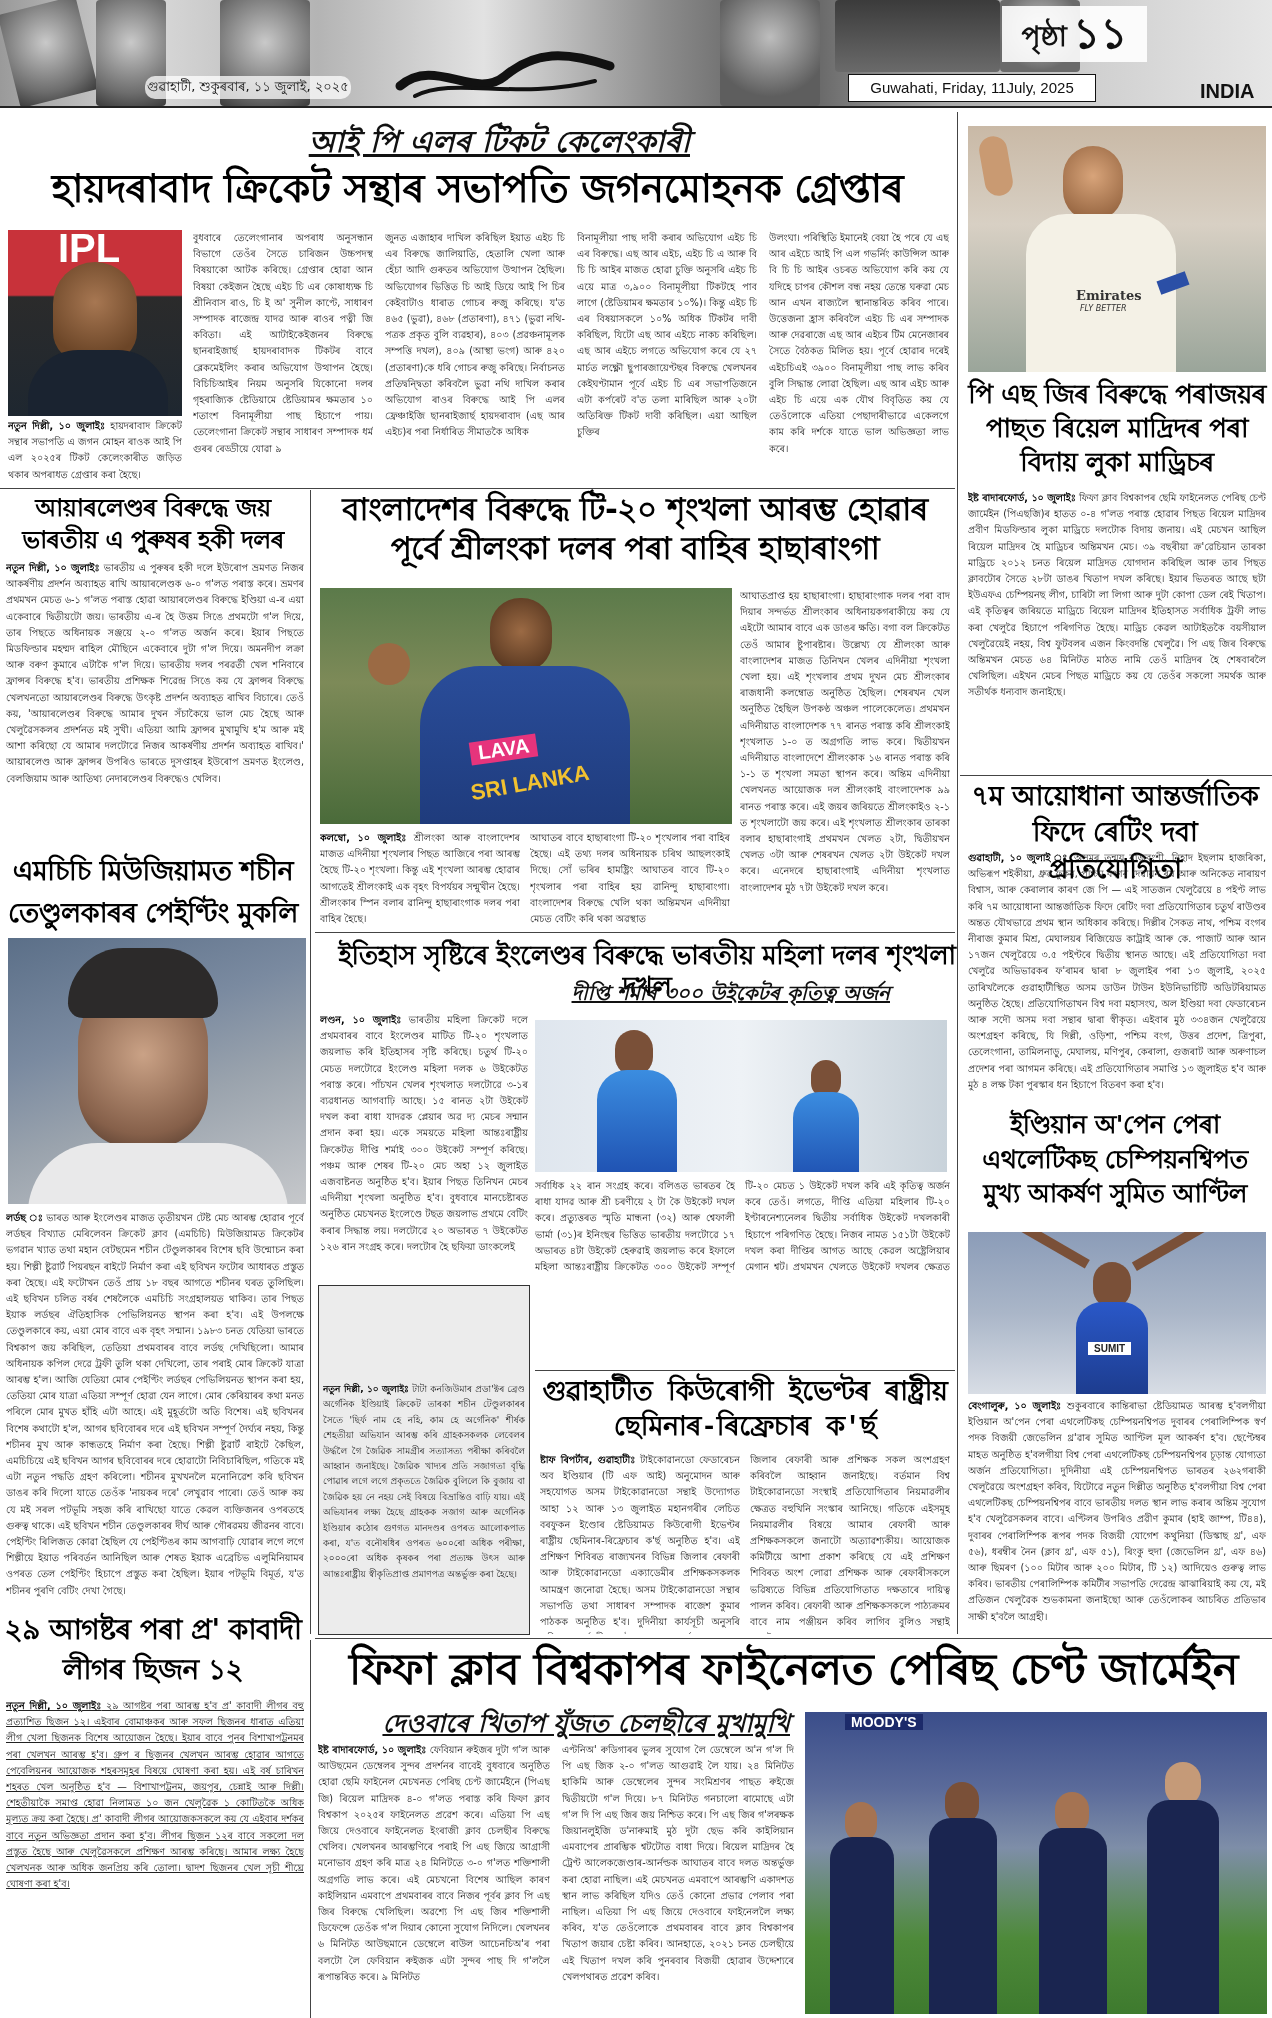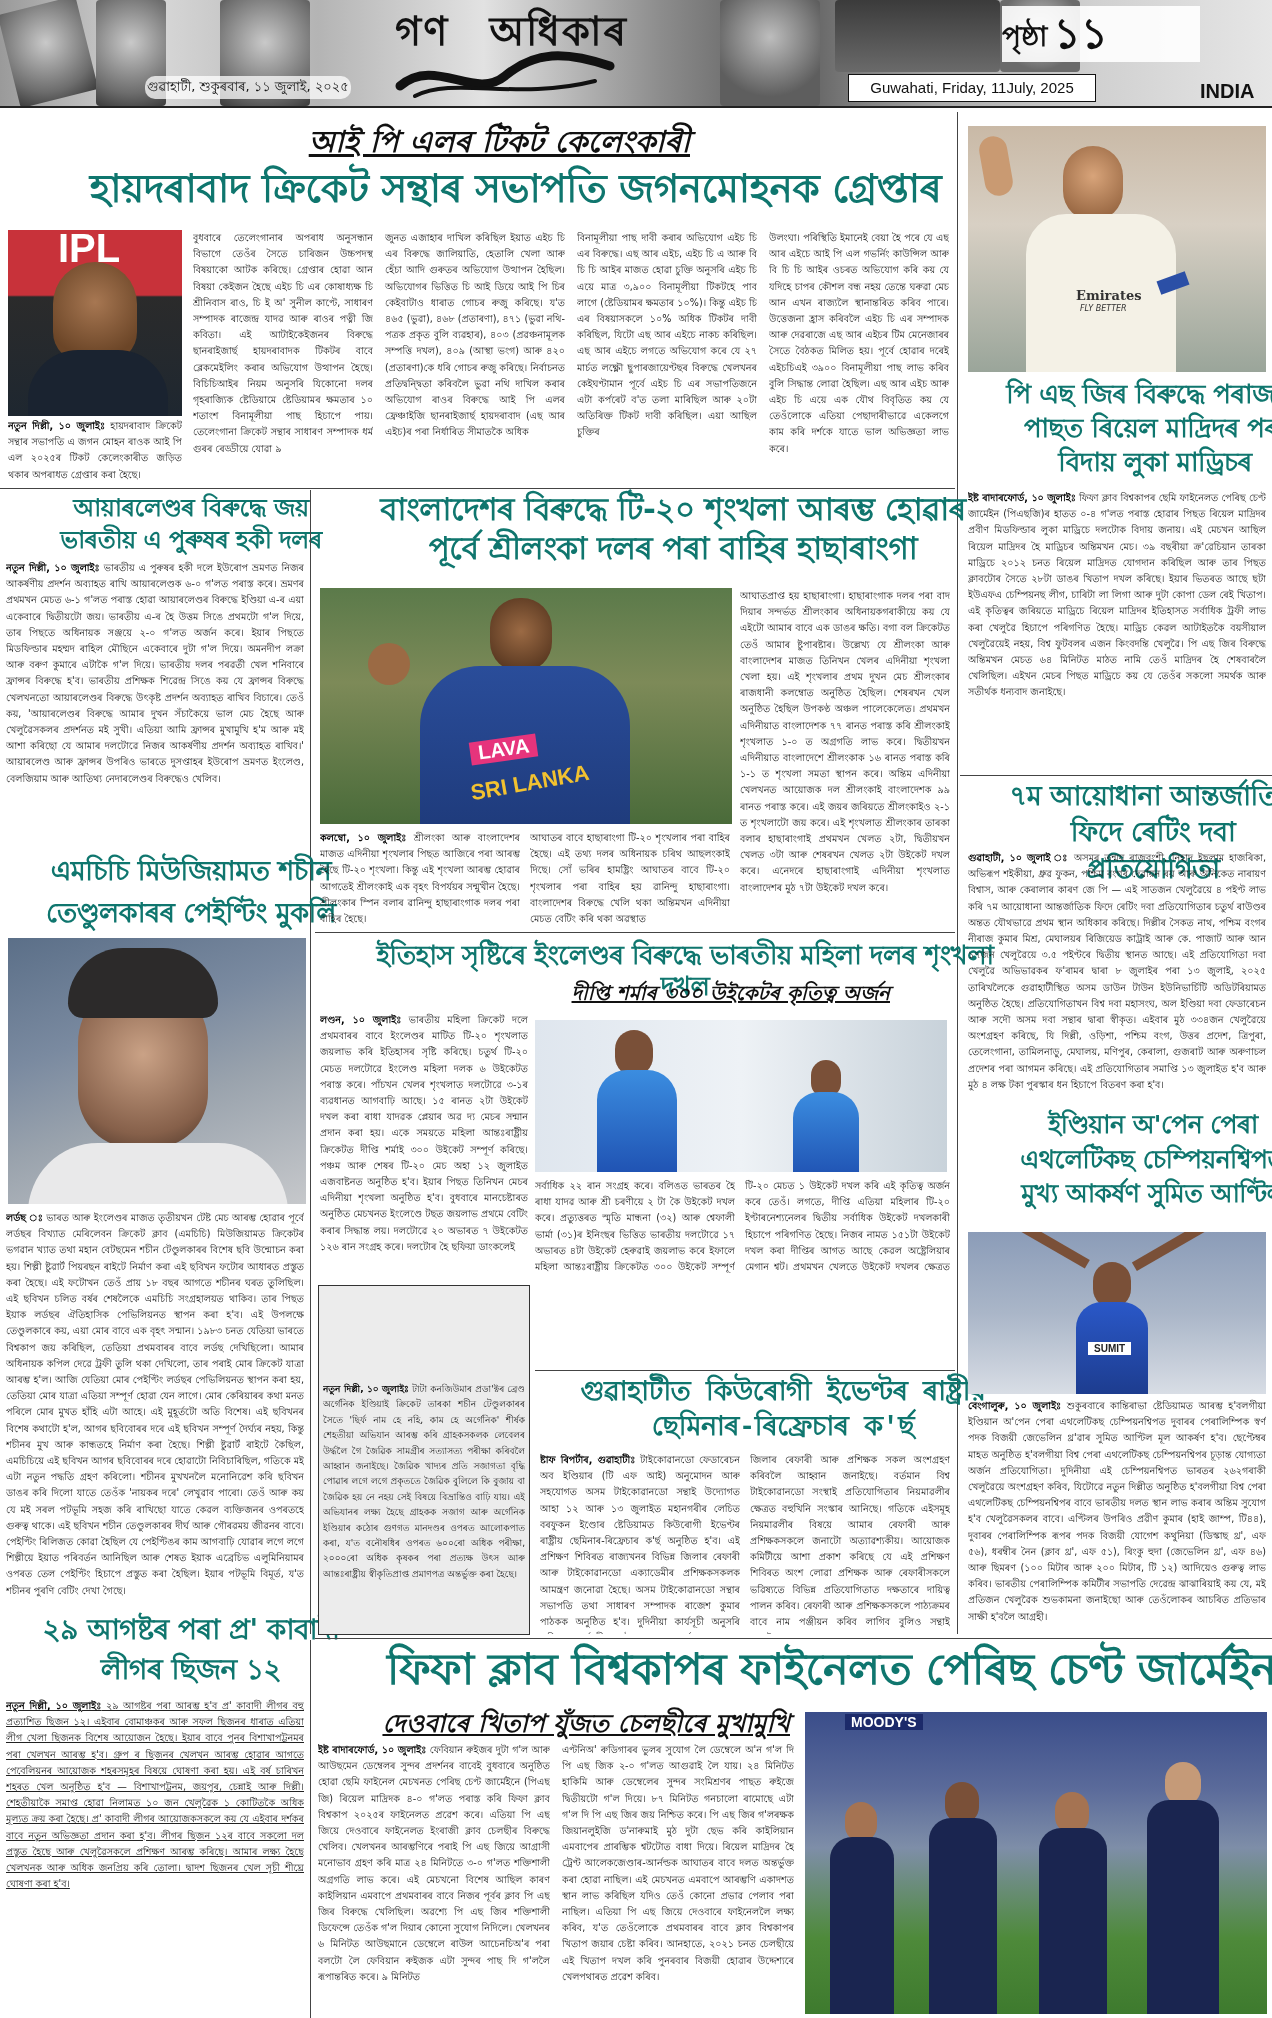--- a/index.html
+++ b/index.html
@@ -8,48 +8,45 @@
 
   .abs { position: absolute; }
   .masthead { left: 0; top: 0; width: 1272px; height: 108px;
     background: linear-gradient(90deg, #9a9a9a 0%, #d8d8d8 12%, #b4b4b4 25%, #e2e2e2 38%, #8c8c8c 52%, #5a5a5a 62%, #a8a8a8 74%, #d0d0d0 86%, #e6e6e6 100%);
     border-bottom: 2px solid #222; overflow: hidden; }
   .mh-photo { position: absolute; background: radial-gradient(circle at 50% 40%, #c9c9c9, #6d6d6d 70%, #3a3a3a); border-radius: 4px; }
   .mh-title { position: absolute; left: 395px; top: 0; font-family: "DejaVu Serif", serif; font-weight: bold; font-size: 40px; color: #111; letter-spacing: 2px; }
   .mh-title .gap { display: inline-block; width: 40px; }
   .mh-swoosh { position: absolute; left: 395px; top: 46px; width: 220px; height: 56px; }
   .mh-date-bn { position: absolute; left: 145px; top: 76px; font-size: 13px; color: #111; background: rgba(255,255,255,0.75); padding: 1px 2px; border-radius: 10px; }
-  .mh-page { position: absolute; left: 1002px; top: 6px; width: 198px; height: 56px; background: rgba(255,255,255,0.9); font-family: "DejaVu Serif", serif; font-weight: bold; font-size: 42px; line-height: 56px; text-align: left; color: #111; }
+  .mh-page { position: absolute; left: 1002px; top: 6px; width: 145px; height: 56px; background: rgba(255,255,255,0.9); font-family: "DejaVu Serif", serif; font-weight: bold; font-size: 42px; line-height: 56px; text-align: center; color: #111; }
   .mh-page .lbl { font-size: 28px; margin-right: 6px; vertical-align: middle; }
   .mh-date-en { position: absolute; left: 848px; top: 74px; width: 248px; height: 28px; border: 1.5px solid #111; background: #fff; font-family: "Liberation Sans", sans-serif; font-size: 15px; line-height: 26px; text-align: center; }
   .mh-india { position: absolute; left: 1200px; top: 80px; font-family: "Liberation Sans", sans-serif; font-weight: bold; font-size: 20px; color: #111; }
 
   .kicker { font-family: "DejaVu Serif", serif; font-style: italic; font-weight: bold; text-decoration: underline; text-align: right; color: #111; }
-  .hl { font-family: "DejaVu Sans", sans-serif; font-weight: bold; text-align: center; line-height: 1.18; color: #0f766e; letter-spacing: -0.5px; margin-left: 38px; }
+  .hl { font-family: "DejaVu Sans", sans-serif; font-weight: bold; text-align: center; line-height: 1.18; color: #000000; letter-spacing: -0.5px; }
   .body { font-family: "DejaVu Sans", sans-serif; font-size: 9.6px; line-height: 16.2px; text-align: justify; color: #222; overflow: hidden; }
   .body b { color: #000; }
   .rule-v { position: absolute; width: 1px; background: #444; }
   .rule-h { position: absolute; height: 1px; background: #444; }
   .photo { position: absolute; overflow: hidden; }
   .box { position: absolute; border: 1.5px solid #333; background: #ececec; }
 </style>
 </head>
 <body>
 
 <div class="abs masthead">
   <div class="mh-photo" style="left:8px;top:4px;width:80px;height:96px;transform:rotate(-14deg);"></div>
   <div class="mh-photo" style="left:96px;top:0;width:70px;height:106px;"></div>
   <div class="mh-photo" style="left:220px;top:0;width:90px;height:106px;"></div>
   <div class="mh-photo" style="left:720px;top:0;width:100px;height:106px;background:radial-gradient(circle at 50% 35%,#bdbdbd,#5e5e5e 70%);"></div>
   <div class="mh-photo" style="left:835px;top:0;width:165px;height:72px;background:linear-gradient(180deg,#3b3b3b,#6a6a6a);"></div>
   <div class="mh-photo" style="left:1000px;top:0;width:80px;height:72px;background:radial-gradient(circle at 50% 40%,#cfcfcf,#6a6a6a 70%);"></div>
 
-  <div class="mh-title">
-    <span>গণ</span><span class="gap"></span><span>অধিকাৰ</span>
-  </div>
   <svg class="mh-swoosh" viewBox="0 0 220 56">
     <path d="M5 40 C40 10, 80 55, 110 30 S170 5, 215 20" stroke="#111" stroke-width="9" fill="none" stroke-linecap="round"></path>
     <path d="M20 50 C60 30, 120 55, 200 35" stroke="#111" stroke-width="4" fill="none" stroke-linecap="round"></path>
   </svg>
   <div class="mh-date-bn">গুৱাহাটী, শুকুৰবাৰ, ১১ জুলাই, ২০২৫</div>
   <div class="mh-page">
     <span class="lbl">পৃষ্ঠা</span><span>১১</span>
   </div>
   <div class="mh-date-en">Guwahati, Friday, 11July, 2025</div>
   <div class="mh-india">INDIA</div>

